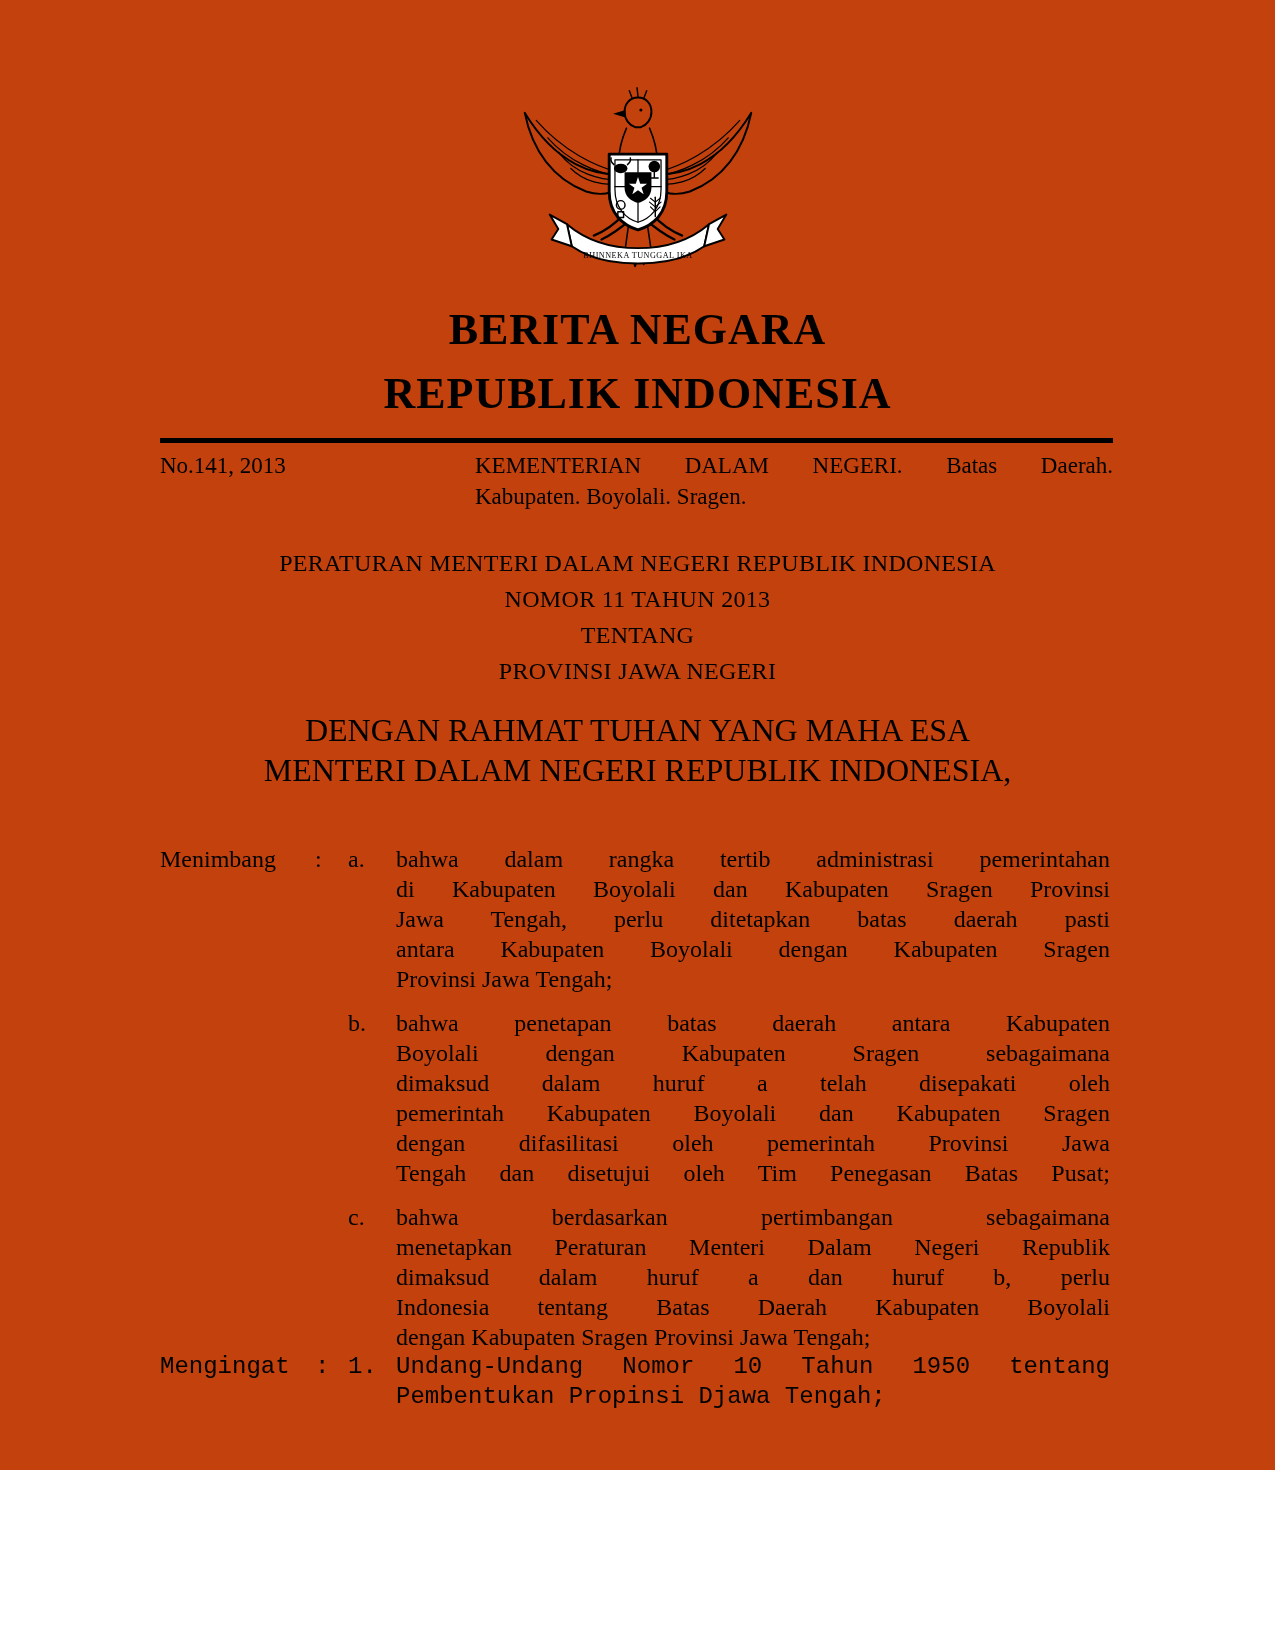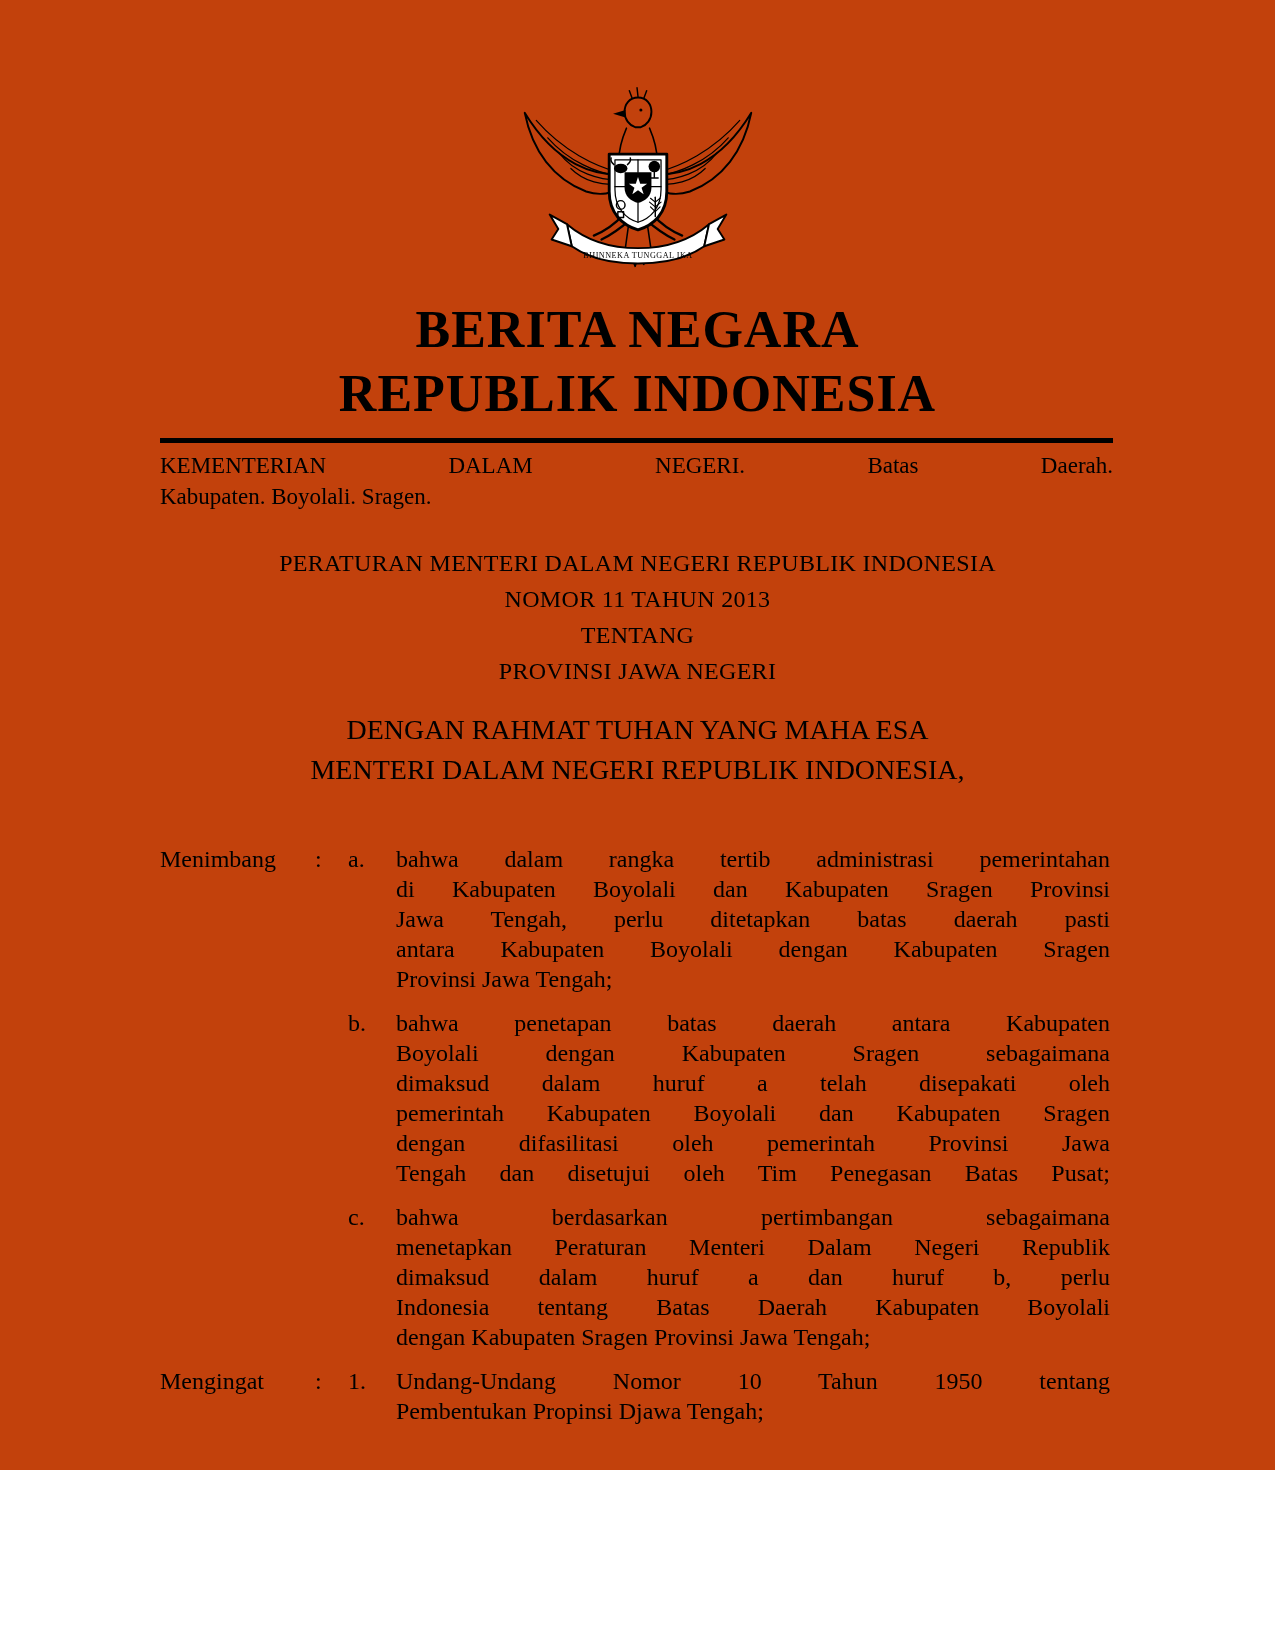--- a/index.html
+++ b/index.html
@@ -6,33 +6,33 @@
   .page{
     position:relative;
     width:1275px;height:1470px;
     background:#c2410c;color:#000;
     font-family:"Liberation Serif", serif;
     overflow:hidden;
   }
   
   .emblem{padding-top:84px;text-align:center;}
   
-  .masthead{margin:18px 0 0;text-align:center;font-size:52px;line-height:64px;font-weight:bold;letter-spacing:1px;}
+  .masthead{margin:18px 0 0;text-align:center;font-size:44px;line-height:64px;font-weight:bold;letter-spacing:1px;}
   .mast-line{display:block;}
   .rule{height:5px;background:#000;margin:12px 162px 0 160px;}
   .issue-row{display:flex;margin:7px 162px 0 160px;font-size:23px;line-height:31px;}
   .issue-no{width:315px;flex:none;}
   .subject{flex:1;min-width:0;}
   
   .reg-title{margin-top:33px;text-align:center;font-size:24px;line-height:36px;letter-spacing:.3px;}
-  .invocation-block{margin-top:21px;text-align:center;font-size:28px;line-height:40px;}
+  .invocation-block{margin-top:21px;text-align:center;font-size:32px;line-height:40px;}
   
   .clauses{margin:54px 165px 0 160px;font-size:24px;line-height:30px;}
   .clause-row{display:flex;}
-  .clause-row + .clause-row{margin-top:14px;}
+  .clause-row + .clause-row{font-family:Liberation Mono, monospace;}
   .clause-label{width:155px;flex:none;}
   .clause-colon{width:33px;flex:none;}
   .clause-items{flex:1;min-width:0;}
   .clause-item{display:flex;}
   .clause-item + .clause-item{margin-top:14px;}
   .marker{width:48px;flex:none;}
   .itext{flex:1;min-width:0;}
   
   .jl{text-align:justify;text-align-last:justify;}
   .ll{text-align:left;}
@@ -107,20 +107,21 @@
   </div>
 
   <h1 class="masthead">
     <span class="mast-line">BERITA NEGARA</span>
     <span class="mast-line">REPUBLIK INDONESIA</span>
   </h1>
 
   <div class="rule"></div>
 
   <div class="issue-row">
+    <div class="issue-no">No.141, 2013</div>
     <div class="subject">
       <div class="jl">KEMENTERIAN DALAM NEGERI. Batas Daerah.</div>
       <div class="ll">Kabupaten. Boyolali. Sragen.</div>
     </div>
   </div>
 
   <div class="reg-title">
     <div>PERATURAN MENTERI DALAM NEGERI REPUBLIK INDONESIA</div>
     <div>NOMOR 11 TAHUN 2013</div>
     <div>TENTANG</div>

